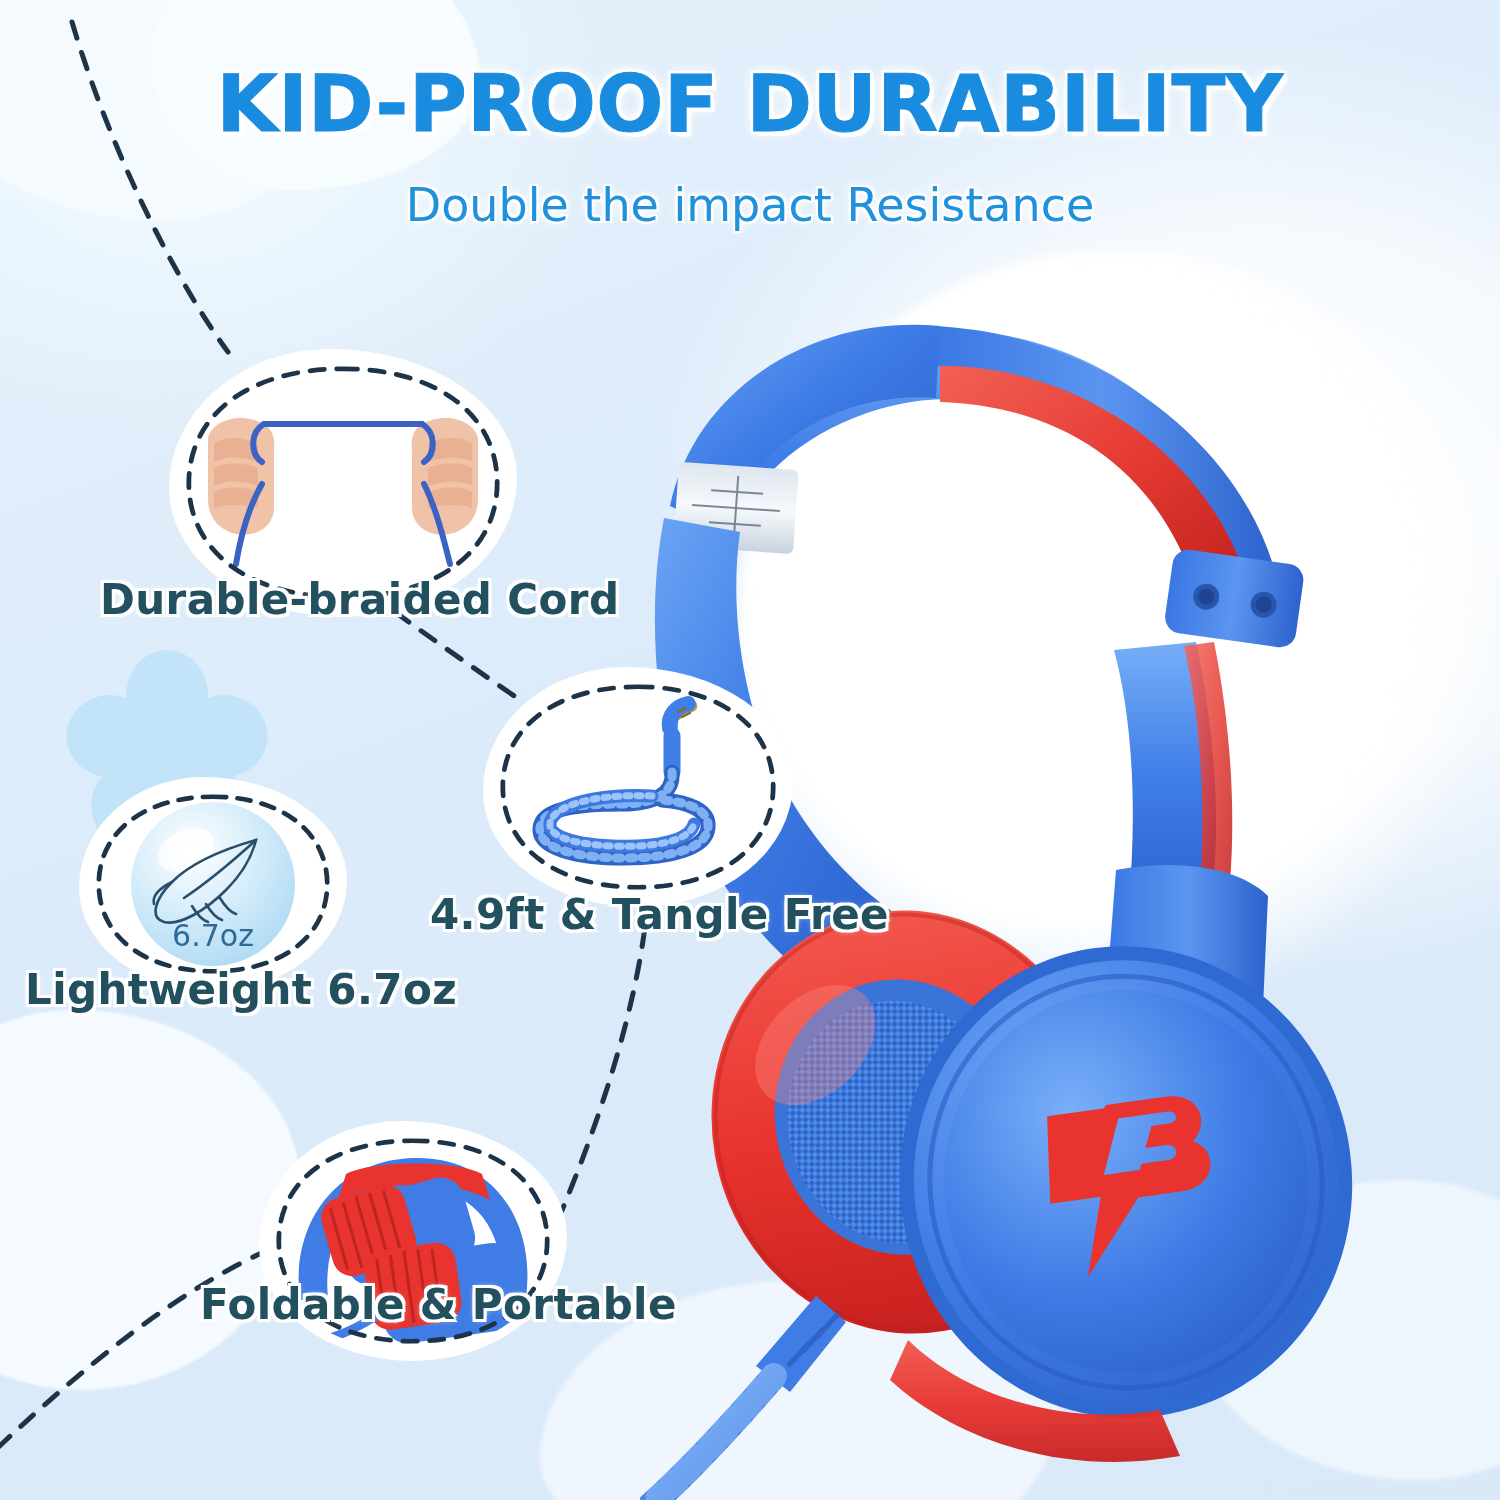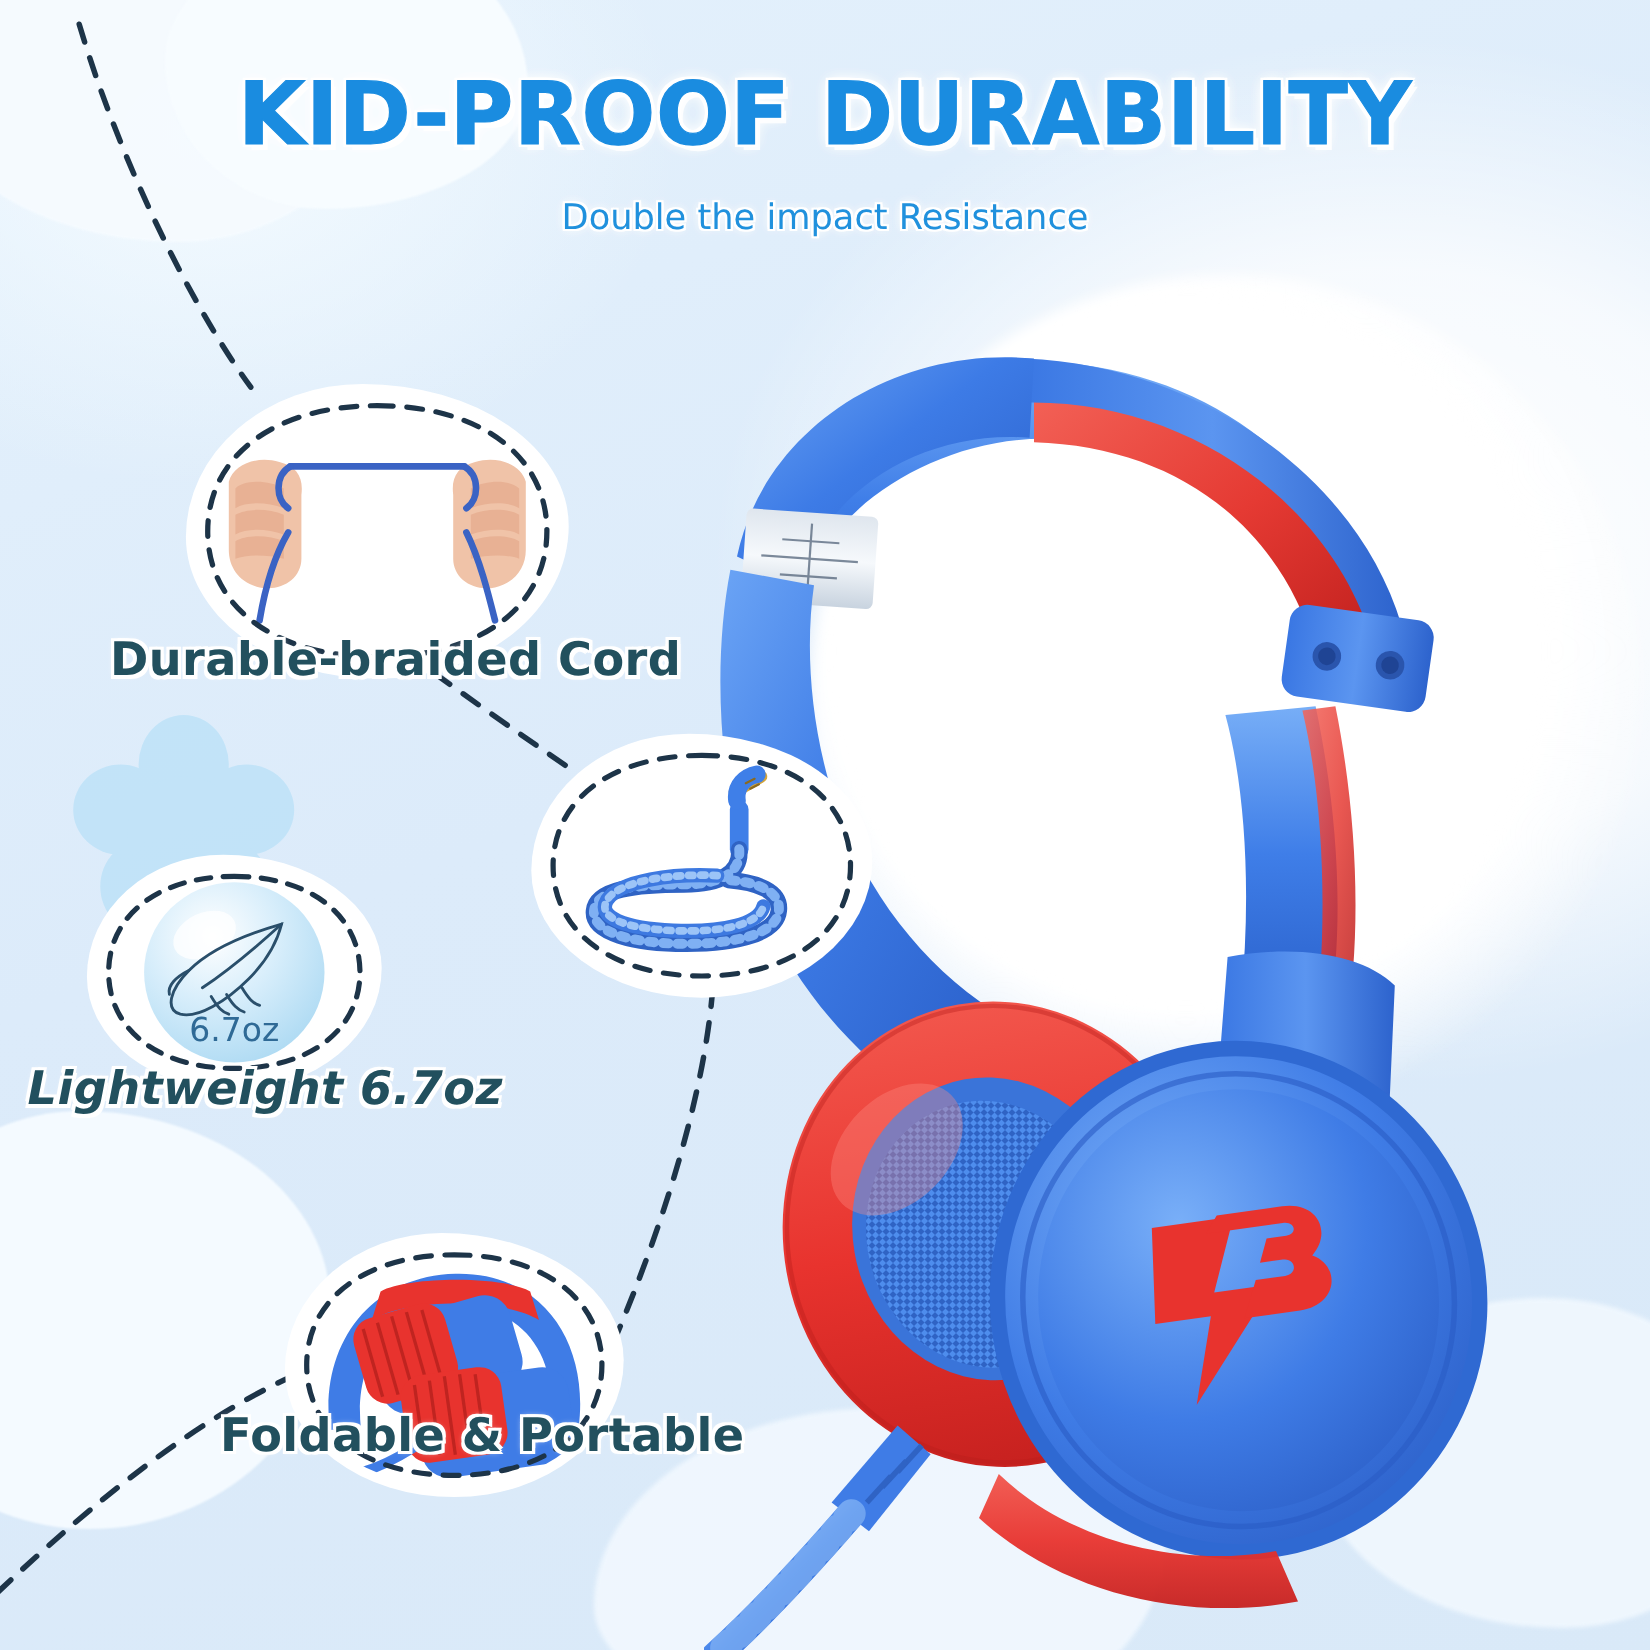--- a/index.html
+++ b/index.html
@@ -43,21 +43,21 @@
     transform:scaleX(1.04);
     -webkit-text-stroke:1px #1a8ce0;
     text-shadow:
       0 0 14px #ffffff, 0 0 14px #ffffff,
       3px 0 0 #fff,-3px 0 0 #fff,0 3px 0 #fff,0 -3px 0 #fff,
       3px 3px 0 #fff,-3px 3px 0 #fff,3px -3px 0 #fff,-3px -3px 0 #fff,
       5px 5px 0 rgba(255,255,255,.9);
   }
   .subtitle-wrap{position:absolute;left:0;top:178px;width:1500px;text-align:center;}
   .subtitle{
-    font-size:32px;font-weight:400;color:#2091dd;
+    font-size:46px;font-weight:400;color:#2091dd;
     font-family:"DejaVu Sans",sans-serif;
     text-shadow:
       0 0 10px #fff,0 0 10px #fff,
       2px 0 0 #fff,-2px 0 0 #fff,0 2px 0 #fff,0 -2px 0 #fff,
       2px 2px 0 #fff,-2px 2px 0 #fff,2px -2px 0 #fff,-2px -2px 0 #fff;
   }
 
   
   .connectors{position:absolute;left:0;top:0;width:1500px;height:1500px;pointer-events:none;}
 
@@ -87,21 +87,21 @@
   #bubble-cord{left:178px;top:358px;width:330px;height:250px;}
   
   #bubble-cable{left:492px;top:676px;width:292px;height:222px;}
   
   #bubble-weight{left:88px;top:786px;width:250px;height:196px;}
   
   #bubble-fold{left:268px;top:1130px;width:290px;height:222px;}
 
   .cap-cord{left:100px;top:575px;width:490px;}
   .cap-cable{left:430px;top:890px;width:420px;}
-  .cap-weight{left:25px;top:965px;width:380px;font-style:italic;}
+  .cap-weight{left:25px;top:965px;width:380px;}
   .cap-fold{left:200px;top:1280px;width:420px;}
 
   .svgfill{width:100%;height:100%;display:block;}
   .hp-layer{position:absolute;left:640px;top:270px;width:860px;height:1230px;}
   .hp-layer svg{width:100%;height:100%;display:block;}
 </style>
 </head>
 <body>
 
 <div id="stage">
@@ -329,20 +329,21 @@
         </g>
       </svg>
     </div>
     <div class="bubble-dash">
       <svg viewBox="0 0 292 222" preserveAspectRatio="none">
         <path d="M146,4 C232,4 288,47 288,111 C288,175 232,218 146,218
                  C60,218 4,175 4,111 C4,47 60,4 146,4 Z" fill="none" stroke="#1d3448" stroke-width="5" stroke-dasharray="15 13" stroke-linecap="round"></path>
       </svg>
     </div>
   </div>
+  <div class="caption cap-cable">4.9ft &amp; Tangle Free</div>
 
   <div class="bubble" id="bubble-weight">
     <div class="bubble-shape"></div>
     <div class="bubble-inner">
       <svg class="svgfill" viewBox="0 0 250 196">
         <rect width="250" height="196" fill="#ffffff"></rect>
         <defs>
           <radialGradient id="bub" cx="0.38" cy="0.3" r="0.8">
             <stop offset="0" stop-color="#ffffff"></stop>
             <stop offset="0.45" stop-color="#d8eefb"></stop>

